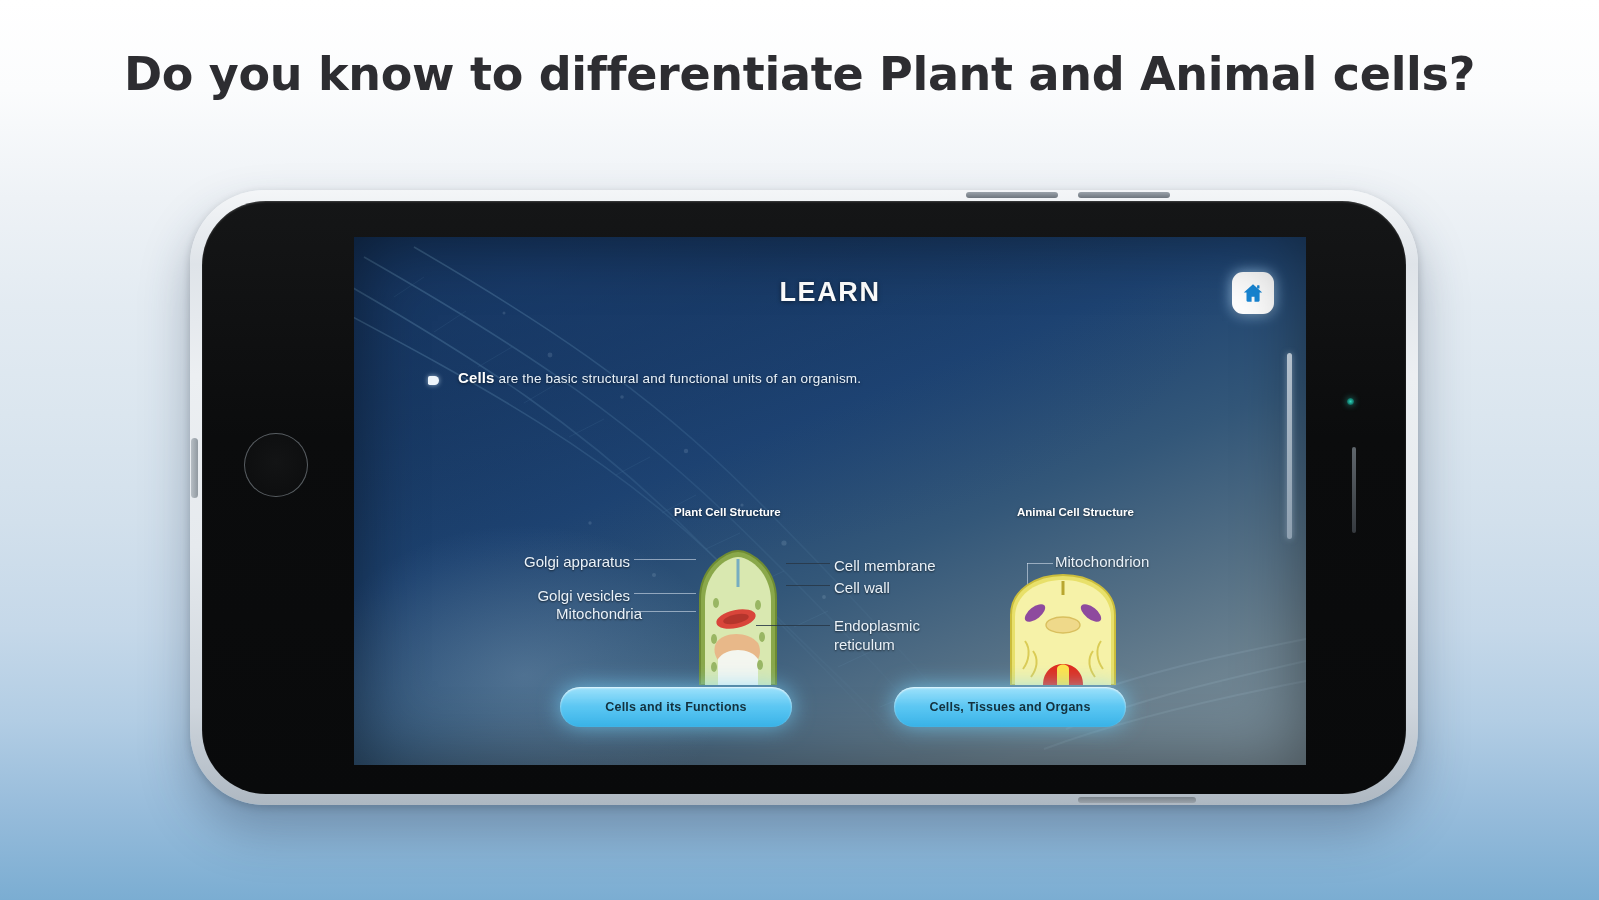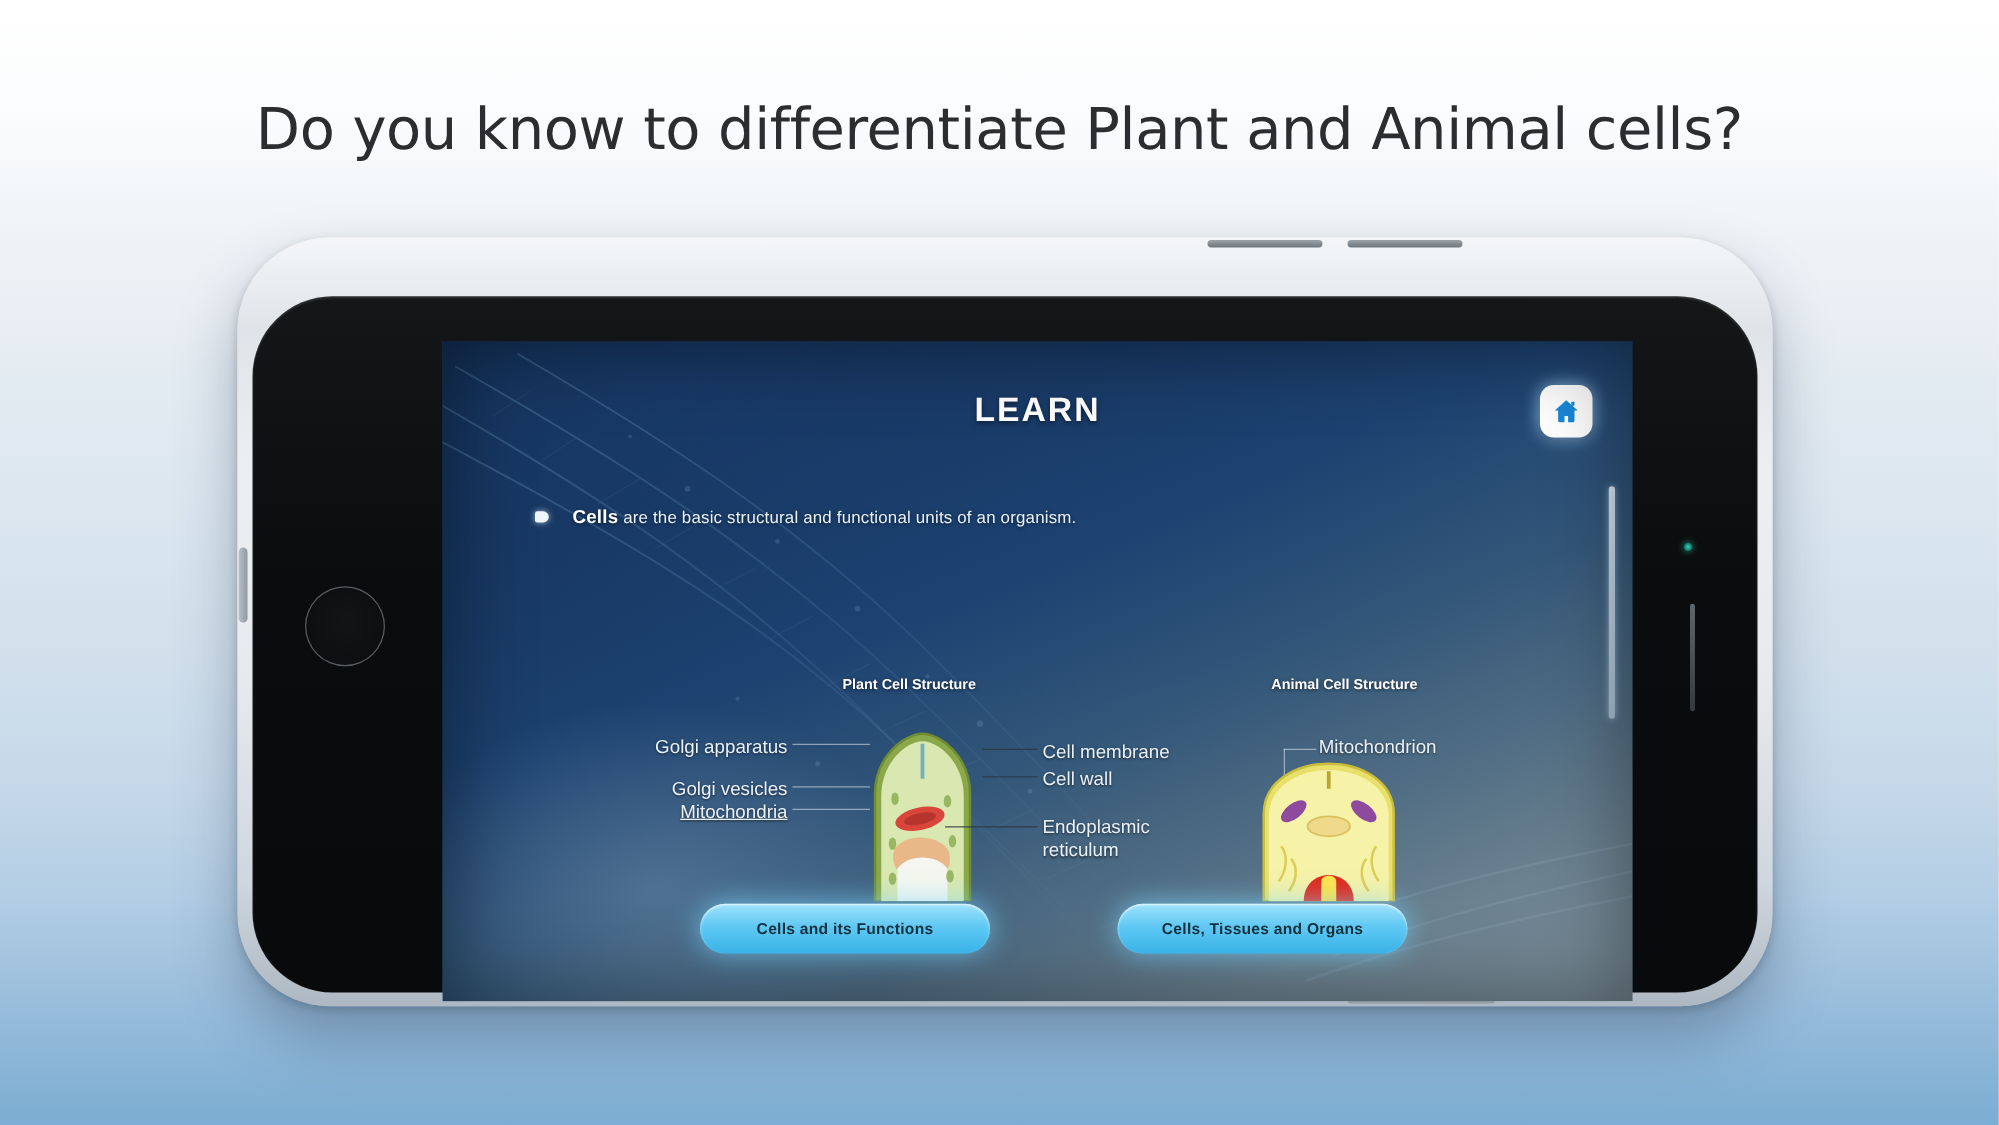--- a/index.html
+++ b/index.html
@@ -8,39 +8,38 @@
     font-family:"Liberation Sans", sans-serif;
     background:linear-gradient(180deg,
       #ffffff 0%, #fbfcfd 10%, #eef2f6 22%,
       #e3ebf2 34%, #dbe6ef 46%, #d2e0ec 58%,
       #c5d8e9 70%, #b2cde4 80%, #97bcdb 90%, #7badd2 100%);
     position:relative;
   }
 
   
   .headline{
-    position:absolute;top:76px;left:0;width:1599px;text-align:center;
-    font-size:46px;font-weight:400;color:#2d2d31;letter-spacing:-0.3px;
+    position:absolute;top:47px;left:0;width:1599px;text-align:center;
+    font-size:46px;font-weight:700;color:#2d2d31;letter-spacing:-0.3px;
     font-family:"DejaVu Sans", sans-serif;
   }
 
   
   .phone{
     position:absolute;left:190px;top:190px;width:1228px;height:615px;
     border-radius:74px;
     background:linear-gradient(180deg,#f4f6f8 0%,#dfe4e9 12%,#eceff2 30%,
                 #e6eaee 58%,#cfd6dd 84%,#aeb8c2 100%);
     box-shadow:0 26px 48px rgba(40,60,85,.34), 0 3px 8px rgba(0,0,0,.18);
   }
   .phone-inner{
     position:absolute;left:12px;top:11px;right:12px;bottom:11px;
     border-radius:64px;
     background:linear-gradient(180deg,#151617 0%,#0b0c0d 40%,#090a0b 100%);
     box-shadow:inset 0 1px 2px rgba(255,255,255,.18);
-    margin-top:36px;
   }
   
   .vol-btn{position:absolute;height:6px;border-radius:3px;
     background:linear-gradient(180deg,#9aa2aa,#6e767e);top:2px;}
   .vol-1{left:776px;width:92px;}
   .vol-2{left:888px;width:92px;}
   .power-btn{position:absolute;bottom:2px;left:888px;width:118px;height:6px;
     border-radius:3px;background:linear-gradient(0deg,#9aa2aa,#7b848c);}
   .mute-sw{position:absolute;left:1px;top:248px;width:7px;height:60px;
     border-radius:4px;background:linear-gradient(90deg,#aeb6bd,#818a92);opacity:.85;}
@@ -76,21 +75,21 @@
 
   
   .scrollbar-track{position:absolute;right:14px;top:100px;width:5px;height:300px;}
   .scrollbar-thumb{position:absolute;right:14px;top:116px;width:5px;height:186px;
     border-radius:3px;
     background:linear-gradient(180deg,rgba(225,238,250,.92),rgba(195,214,232,.75));
     box-shadow:0 0 6px rgba(200,225,250,.55);}
 
   
   .bullets{position:absolute;left:74px;top:130px;width:720px;}
-  .bullet{display:flex;margin-bottom:30px;}
+  .bullet{display:flex;margin-bottom:30px;align-items:center;}
   .bullet .dot{
     width:11px;height:9px;margin-top:6px;margin-right:19px;flex:0 0 auto;
     background:#eef5fb;border-radius:2px 5px 5px 2px;
     box-shadow:0 0 5px rgba(220,240,255,.7);
   }
   .bullet .txt{
     color:#e9f2fa;font-size:13.5px;line-height:1.45;letter-spacing:.15px;
     text-shadow:0 1px 3px rgba(0,0,0,.55);font-weight:400;
   }
   .bullet .txt b{font-weight:700;font-size:15px;color:#ffffff;}
@@ -224,21 +223,21 @@
         </div>
       </div>
 
       <div class="diagram-area">
 
         <div class="diagram plant-dia">
           <div class="dia-title">Plant Cell Structure</div>
 
           <div class="lbl l" style="left:0;top:48px;width:108px;">Golgi apparatus</div>
           <div class="lbl l" style="left:0;top:82px;width:108px;">Golgi vesicles</div>
-          <div class="lbl l" style="left:0;top:100px;width:108px;text-decoration:underline;">Mitochondria</div>
+          <div class="lbl l" style="left:12px;top:100px;width:108px;">Mitochondria</div>
 
           <div class="leader light" style="left:112px;top:54px;width:62px;"></div>
           <div class="leader light" style="left:112px;top:88px;width:62px;"></div>
           <div class="leader light" style="left:112px;top:106px;width:62px;"></div>
 
           <svg style="position:absolute;left:168px;top:42px;width:96px;height:138px;" viewBox="0 0 96 138">
             <path d="M10 138 L10 52 C10 22 34 4 48 4 C62 4 86 22 86 52 L86 138 Z" fill="#8aa84a" stroke="#6f8c33" stroke-width="2"></path>
             <path d="M15 138 L15 54 C15 26 36 10 48 10 C60 10 81 26 81 54 L81 138 Z" fill="#d9e8b0"></path>
             <ellipse cx="46" cy="72" rx="20" ry="9" fill="#d9453a" transform="rotate(-12 46 72)"></ellipse>
             <ellipse cx="46" cy="72" rx="13" ry="4.5" fill="#b5352c" transform="rotate(-12 46 72)"></ellipse>

